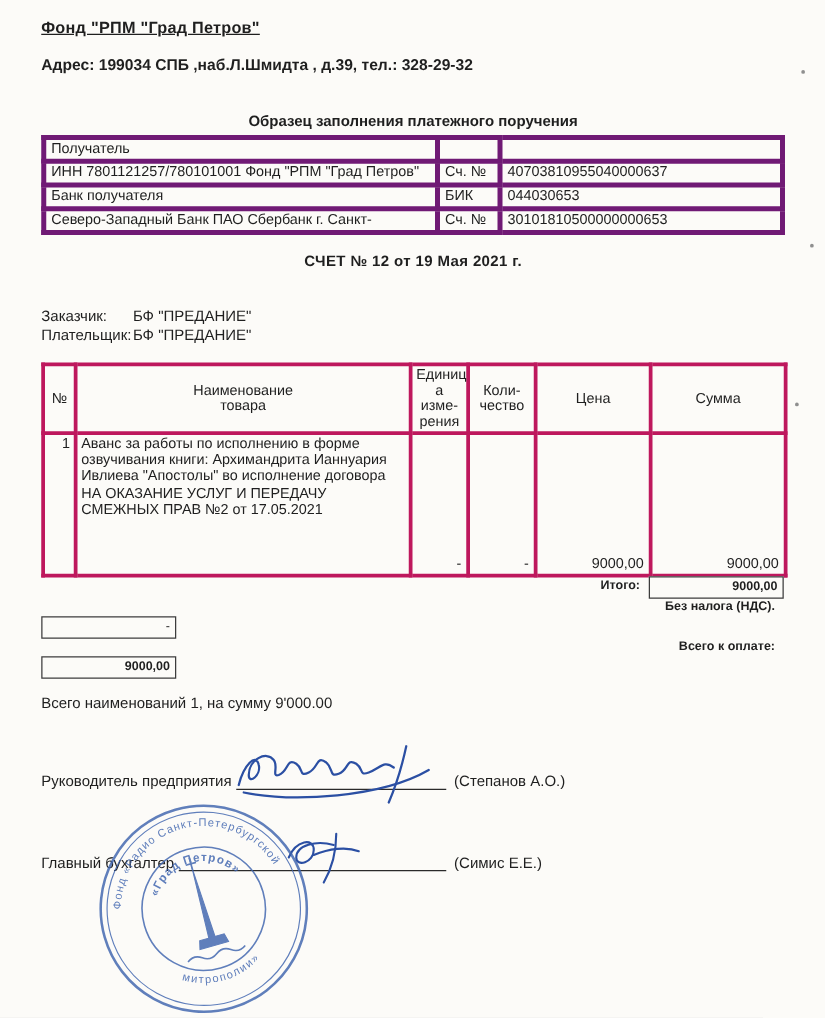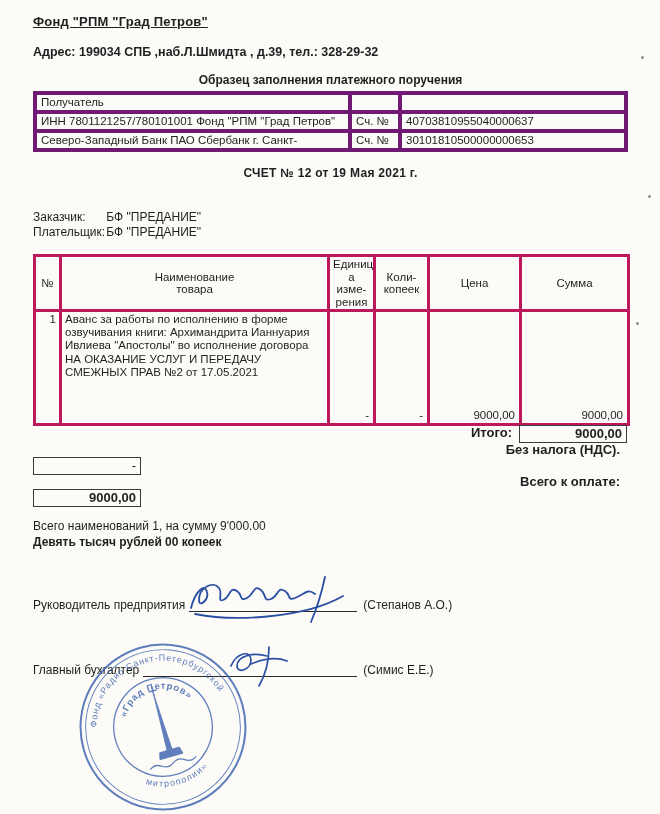--- a/index.html
+++ b/index.html
@@ -6,21 +6,21 @@
   body{background:#e9e9e9;font-family:"Liberation Sans", sans-serif;}
   .page{
     position:relative;width:660px;height:814px;margin:0 auto;
     background:#fcfbf8;color:#1f1f1f;overflow:hidden;
     box-sizing:border-box;padding:14px 32px 0 33px;
   }
   .b{font-weight:bold;}
   .u{text-decoration:underline;}
   .fund-name{font-size:13px;letter-spacing:.2px;}
   .address{margin-top:16px;font-size:12.5px;}
-  .sample-title{margin-top:14px;text-align:center;font-size:12px;}
+  .sample-title{margin-top:31px;text-align:center;font-size:12px;}
   
   .bank-table{margin-top:4px;width:100%;border-collapse:collapse;font-size:11.5px;table-layout:fixed;}
   .bank-table td{border:4px solid #701a75;padding:0 4px;line-height:15px;height:15px;overflow:hidden;white-space:nowrap;}
   .col-bank-left{width:auto;}
   .col-bank-mid{width:50px;}
   .col-bank-right{width:226px;}
   .invoice-title{margin-top:14px;text-align:center;font-size:12px;letter-spacing:.3px;}
   .party-row{font-size:12px;line-height:15px;}
   .party-row.first{margin-top:30px;}
   .party-label{display:inline-block;width:70px;}
@@ -29,21 +29,21 @@
   .items-table th,.items-table td{border:3px solid #be185d;padding:1px 3px;vertical-align:middle;}
   .items-table th{font-weight:normal;text-align:center;line-height:12.5px;}
   .prewrap{white-space:pre-line;}
   .col-num{width:26px;} .col-name{width:268px;} .col-unit{width:46px;}
   .col-qty{width:54px;} .col-price{width:92px;} .col-sum{width:108px;}
   .item-row{height:114px;}
   .item-row td{vertical-align:top;line-height:13.2px;}
   .item-row td.cell-num{text-align:right;}
   .item-row td.bottom{vertical-align:bottom;text-align:right;padding-right:4px;}
   
-  .totals{width:594px;margin-top:-1px;font-size:13px;}
+  .totals{width:594px;margin-top:-1px;font-size:10px;}
   .total-row{display:flex;align-items:stretch;}
   .total-row + .total-row{margin-top:-1px;flex-direction:column;}
   .t-label{flex:1;text-align:right;padding:1px 7px 1px 0;line-height:13.5px;}
   .t-value{width:108px;box-sizing:border-box;border:1px solid #3c3c3c;text-align:right;padding:1px 4px;line-height:13.5px;background:#fcfbf8;}
   .summary-line{margin-top:12px;font-size:12px;line-height:15px;}
   .summary-words{font-size:12px;line-height:16px;}
   
   .sig-row{display:flex;align-items:flex-end;font-size:12px;}
   .sig-row.director{margin-top:28px;align-items:flex-end;}
   .sig-row.accountant{margin-top:31px;}
@@ -79,20 +79,25 @@
         <td>Получатель</td>
         <td></td>
         <td></td>
       </tr>
       <tr>
         <td>ИНН 7801121257/780101001 Фонд "РПМ "Град Петров"</td>
         <td>Сч. №</td>
         <td>40703810955040000637</td>
       </tr>
       <tr>
+        <td>Банк получателя</td>
+        <td>БИК</td>
+        <td>044030653</td>
+      </tr>
+      <tr>
         <td>Северо-Западный Банк ПАО Сбербанк г. Санкт-</td>
         <td>Сч. №</td>
         <td>30101810500000000653</td>
       </tr>
     </tbody>
   </table>
 
   <div class="invoice-title b">СЧЕТ № 12 от 19 Мая 2021 г.</div>
 
   <div class="party-row first">
@@ -116,21 +121,21 @@
     <thead>
       <tr>
         <th class="prewrap">№</th>
         <th class="prewrap">Наименование
 товара</th>
         <th class="prewrap">Единиц
 а
 изме-
 рения</th>
         <th class="prewrap">Коли-
-копеек</th>
+чество</th>
         <th class="prewrap">Цена</th>
         <th class="prewrap">Сумма</th>
       </tr>
     </thead>
     <tbody>
       <tr class="item-row">
         <td class="cell-num">1</td>
         <td>Аванс за работы по исполнению в форме озвучивания книги: Архимандрита Ианнуария Ивлиева "Апостолы"  во исполнение  договора НА ОКАЗАНИЕ УСЛУГ И ПЕРЕДАЧУ СМЕЖНЫХ ПРАВ №2 от 17.05.2021</td>
         <td class="bottom">-</td>
         <td class="bottom">-</td>
@@ -149,21 +154,20 @@
       <span class="t-label b">Без налога (НДС).</span>
       <span class="t-value">-</span>
     </div>
     <div class="total-row">
       <span class="t-label b">Всего к оплате:</span>
       <span class="t-value b">9000,00</span>
     </div>
   </div>
 
   <div class="summary-line">Всего наименований 1, на сумму 9'000.00</div>
-  <div class="summary-words b">Девять тысяч рублей 00 копеек</div>
 
   <div class="sig-row director">
     <span>Руководитель предприятия</span>
     <span class="sig-line director-line">
       <svg class="sig-svg director-sig" width="168" height="52" viewBox="0 0 168 52">
         <g fill="none" stroke="#2b4fa3" stroke-width="1.8" stroke-linecap="round">
           <path d="M6,36 C10,20 20,10 22,20 C24,28 14,36 14,28 C14,16 28,8 34,16 C38,21 32,30 38,28 C46,25 44,14 52,19 C58,23 54,30 62,26 C70,22 68,12 76,18 C82,23 78,30 86,27 C94,24 92,14 100,19 C106,23 102,29 110,26 C120,22 122,16 130,22"></path>
           <path d="M10,42 C50,50 120,46 158,24"></path>
           <path d="M140,5 C137,19 132,36 126,50"></path>
         </g>

